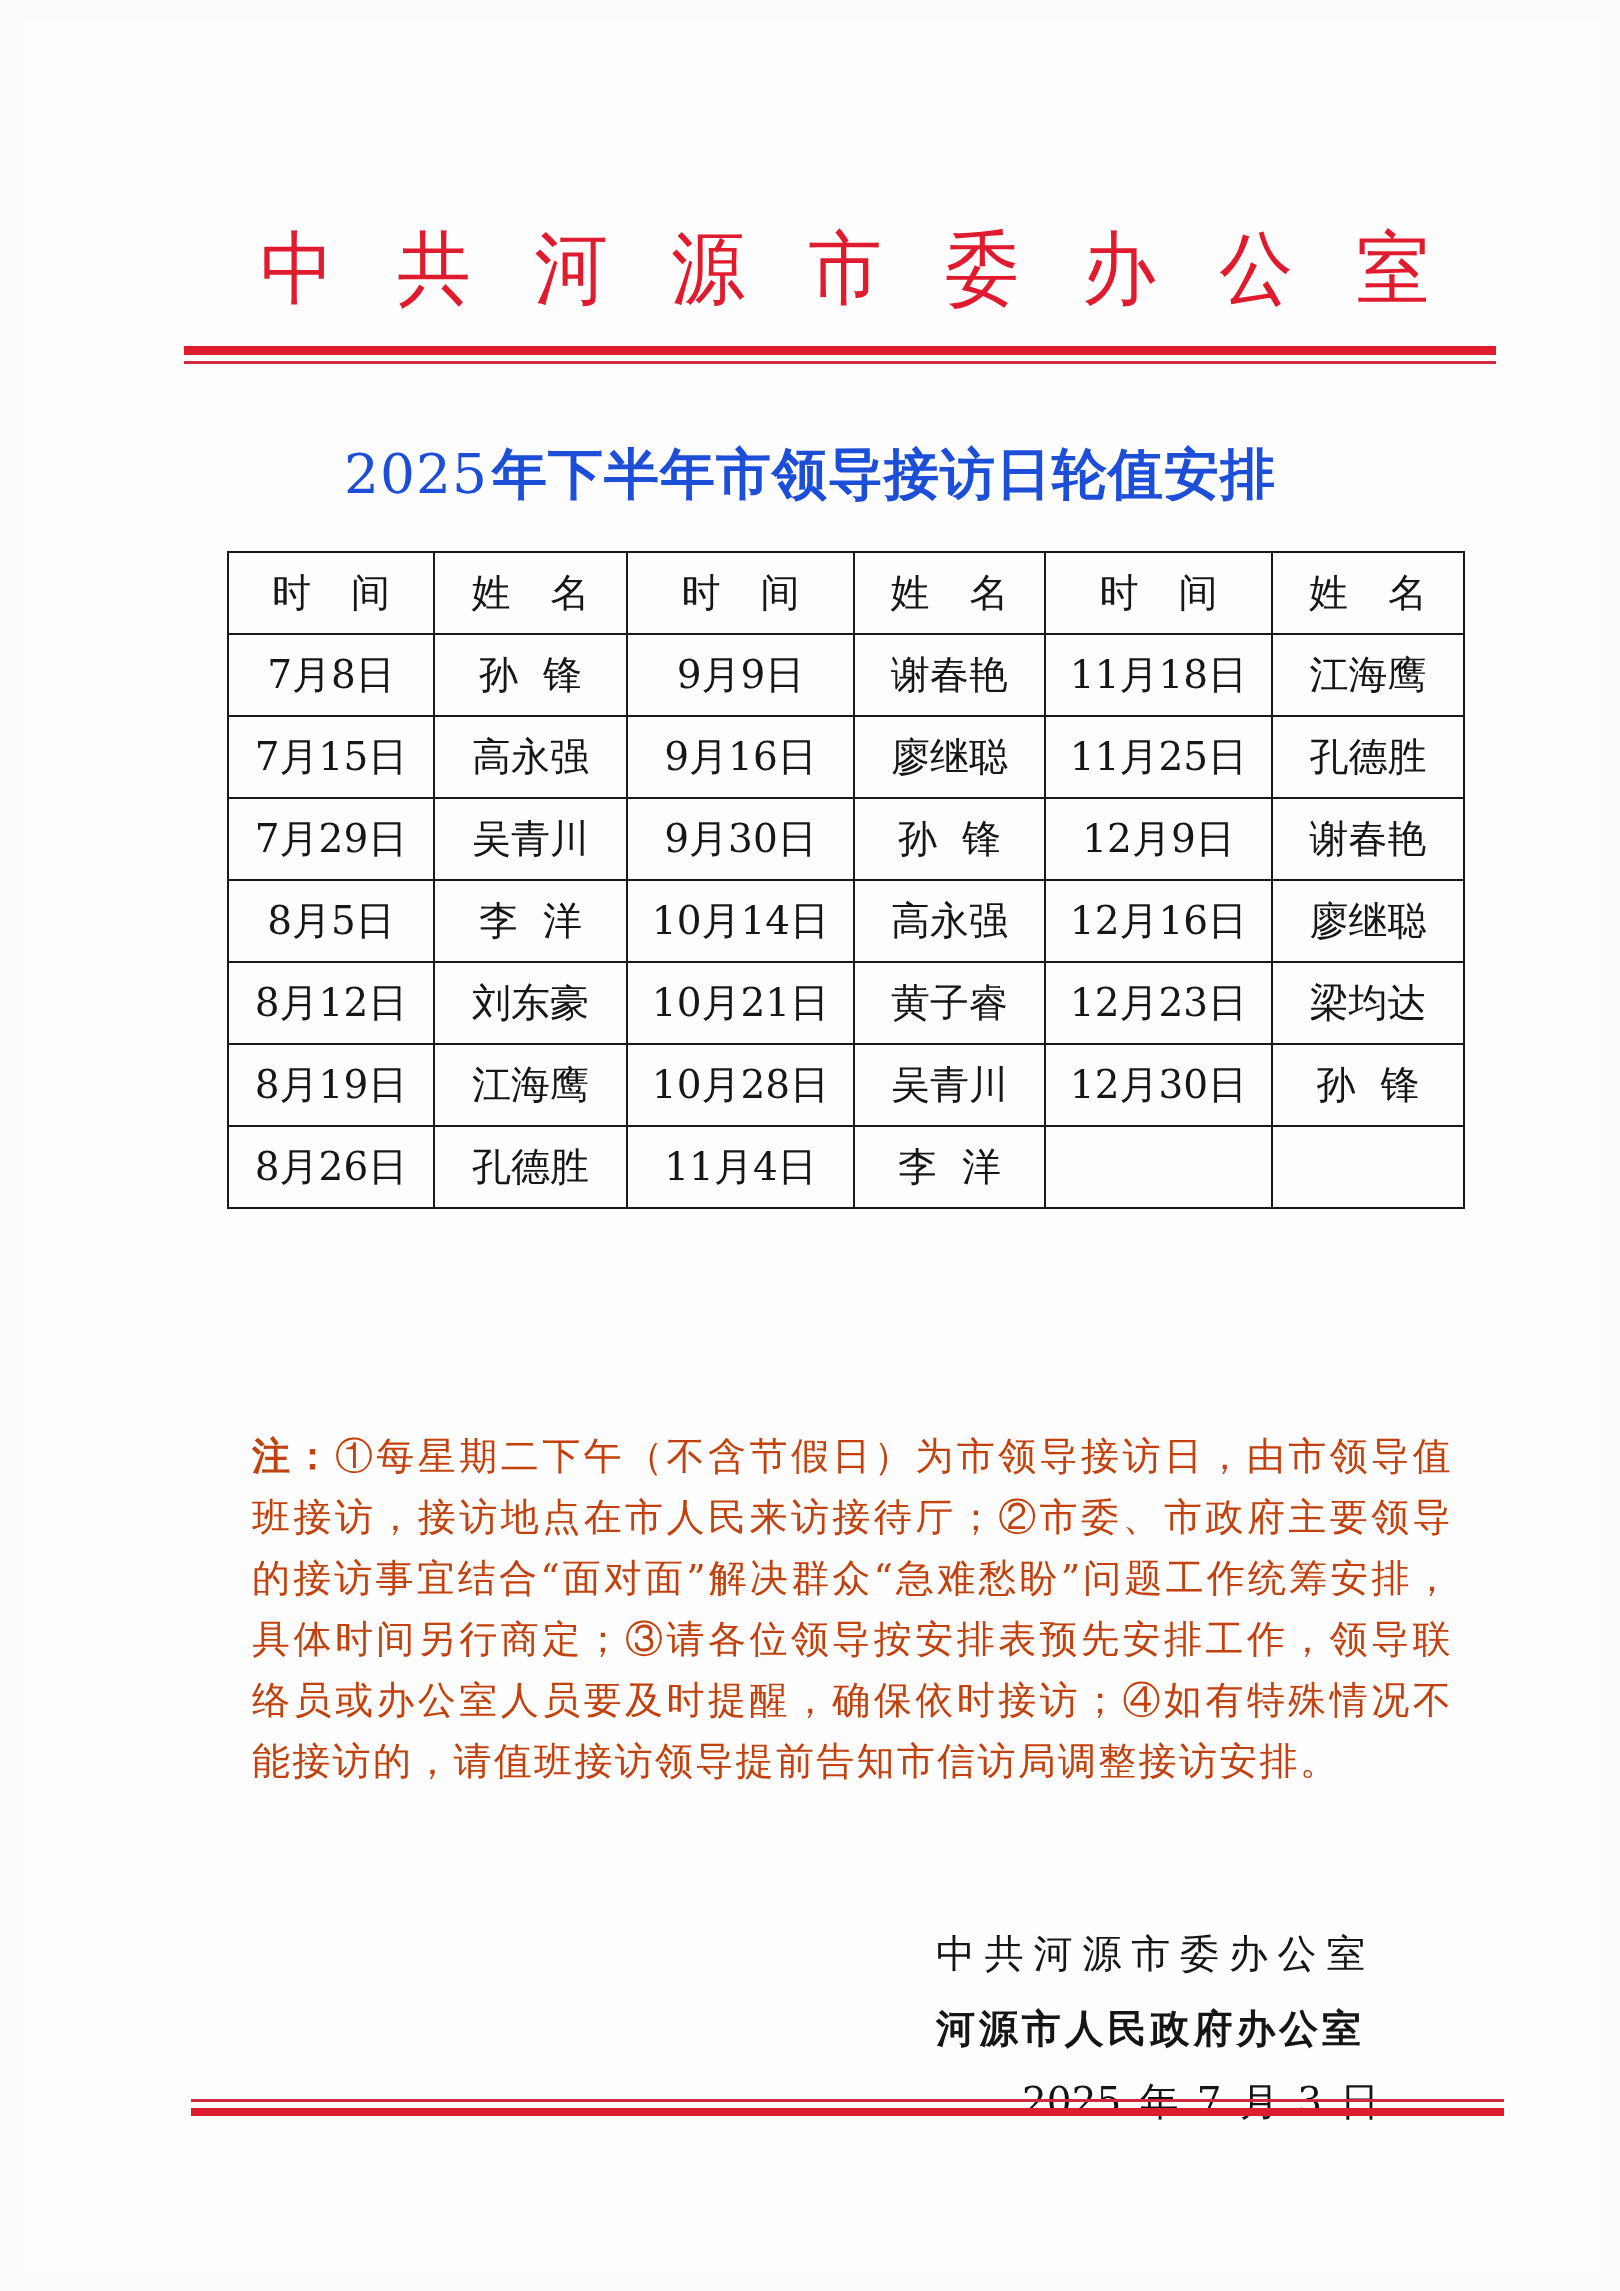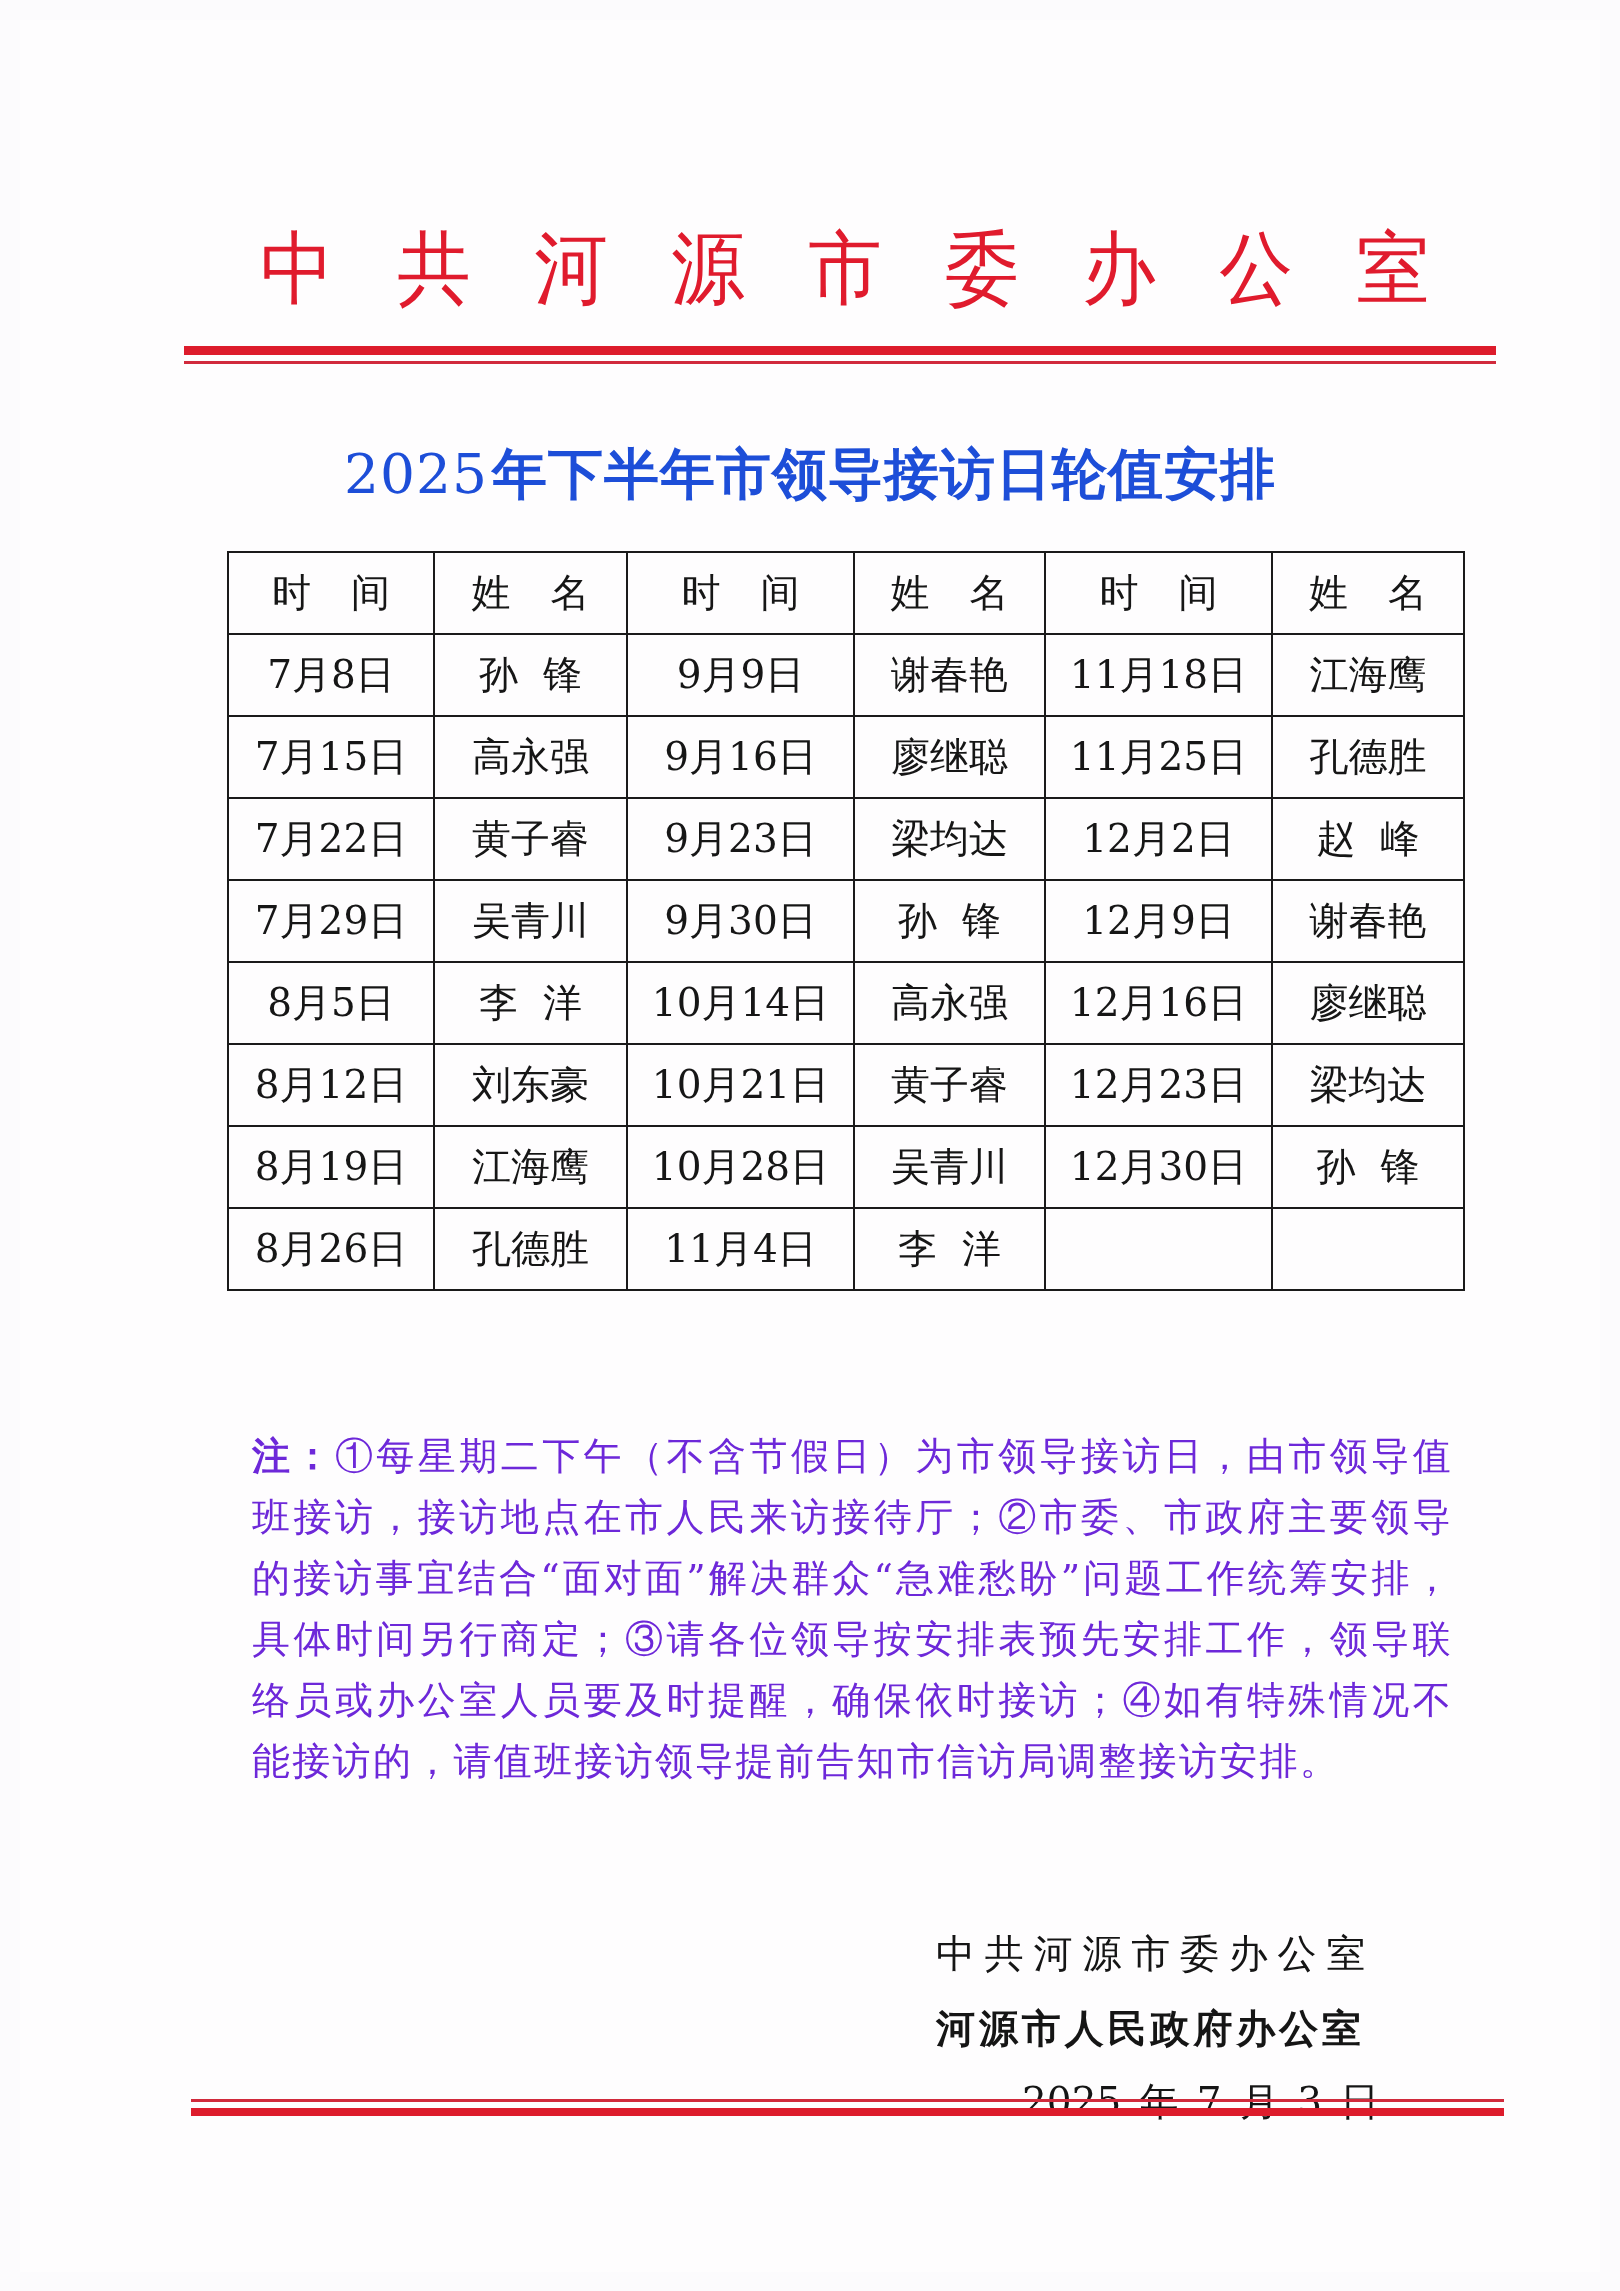--- a/index.html
+++ b/index.html
@@ -100,21 +100,21 @@
     col.c6 { width: 192px; }
 
     .notes {
       position: absolute;
       left: 252px;
       top: 1426px;
       width: 1201px;
       font-family: "DejaVu Serif", "Liberation Serif", serif;
       font-size: 38px;
       line-height: 61px;
-      color: #6d28d9;
+      color: #c2410c;
       text-align: justify;
       text-align-last: left;
       letter-spacing: 2.3px;
     }
     .notes .note-label {
       font-weight: bold;
       font-family: "DejaVu Sans", "Liberation Sans", sans-serif;
     }
 
     .signature {
@@ -186,28 +186,20 @@
       </tr>
       <tr>
         <td>7月15日</td>
         <td>高永强</td>
         <td>9月16日</td>
         <td>廖继聪</td>
         <td>11月25日</td>
         <td>孔德胜</td>
       </tr>
       <tr>
-        <td>7月22日</td>
-        <td>黄子睿</td>
-        <td>9月23日</td>
-        <td>梁均达</td>
-        <td>12月2日</td>
-        <td>赵  峰</td>
-      </tr>
-      <tr>
         <td>7月29日</td>
         <td>吴青川</td>
         <td>9月30日</td>
         <td>孙  锋</td>
         <td>12月9日</td>
         <td>谢春艳</td>
       </tr>
       <tr>
         <td>8月5日</td>
         <td>李  洋</td>

